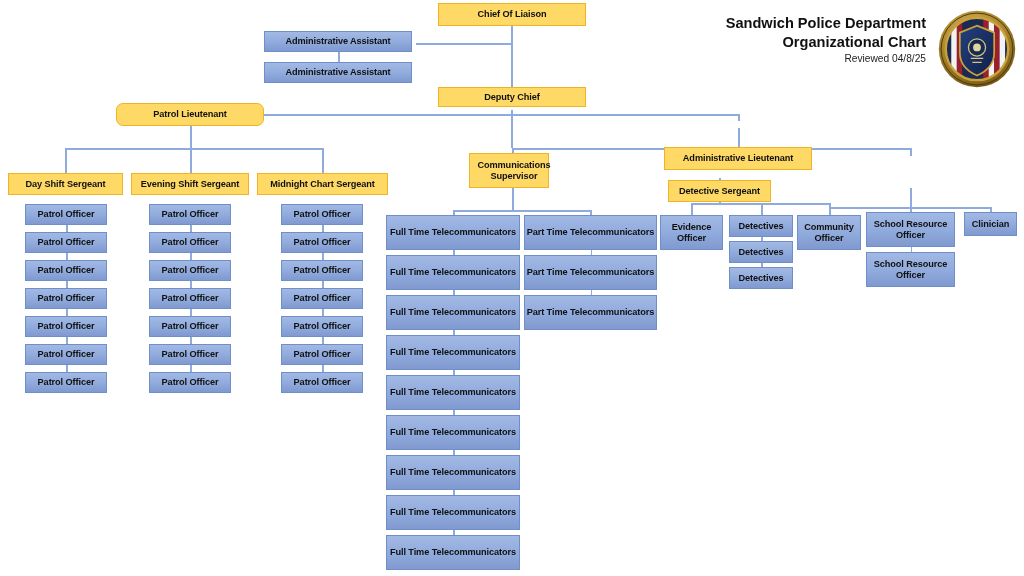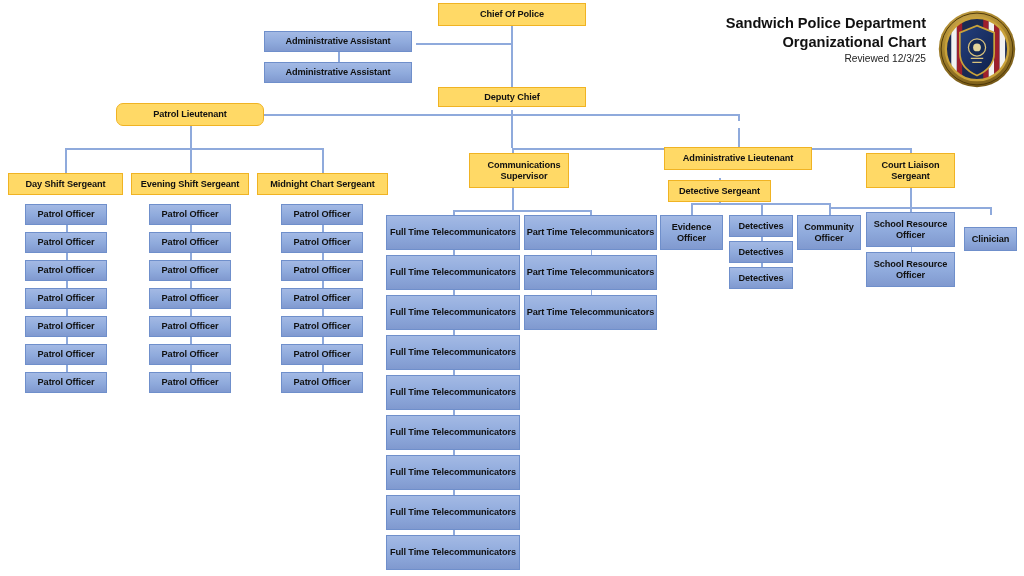--- a/index.html
+++ b/index.html
@@ -134,21 +134,21 @@
       <div class="ln v" style="left:761px;top:237px;height:4px;"></div>
       <div class="ln v" style="left:761px;top:263px;height:4px;"></div>
       <div class="ln v" style="left:910.5px;top:247px;height:5px;"></div>
     </div>
 
   <div id="header">
     <div class="ttl">
       <div>Sandwich Police Department</div>
       <div>Organizational Chart</div>
     </div>
-    <div class="sub">Reviewed 12/3/25</div>
+    <div class="sub">Reviewed 04/8/25</div>
     <div id="badge">
       <svg viewBox="0 0 100 100" width="78" height="78">
         <defs>
           <radialGradient id="gold" cx="45%" cy="35%" r="70%">
             <stop offset="0%" stop-color="#E8C97A"></stop>
             <stop offset="55%" stop-color="#B08D32"></stop>
             <stop offset="100%" stop-color="#6B4F12"></stop>
           </radialGradient>
           <linearGradient id="shieldg" x1="0" y1="0" x2="1" y2="1">
             <stop offset="0%" stop-color="#24407E"></stop>
@@ -173,21 +173,21 @@
         <circle cx="50" cy="50" r="40" fill="none" stroke="#C9A23A" stroke-width="3"></circle>
         <path d="M50 20 L72 29 L72 55 Q72 74 50 84 Q28 74 28 55 L28 29 Z" fill="url(#shieldg)" stroke="#C9A23A" stroke-width="2.2"></path>
         <circle cx="50" cy="48" r="11" fill="#152a55" stroke="#D9C27C" stroke-width="1.6"></circle>
         <circle cx="50" cy="48" r="5" fill="#E3D49A"></circle>
         <path d="M42 62 H58 M44 67 H56" stroke="#D9C27C" stroke-width="1.6"></path>
         <circle cx="50" cy="50" r="46" fill="none" stroke="#4A3608" stroke-width="1.2"></circle>
       </svg>
     </div>
   </div>
 
-  <div class="node gold" style="left:438px;top:3px;width:148px;height:23px;">Chief Of Police</div>
+  <div class="node gold" style="left:438px;top:3px;width:148px;height:23px;">Chief Of Liaison</div>
 
   <div class="node blue" style="left:264px;top:31px;width:148px;height:21px;">Administrative Assistant</div>
   <div class="node blue" style="left:264px;top:62px;width:148px;height:21px;">Administrative Assistant</div>
 
   <div class="node gold" style="left:438px;top:87px;width:148px;height:20px;">Deputy Chief</div>
 
   <div class="node gold" style="left:116px;top:103px;width:148px;height:23px;border-radius:7px;">Patrol Lieutenant</div>
   <div class="node gold" style="left:664px;top:105px;width:148px;height:23px;margin-top:42px;">Administrative Lieutenant</div>
 
   <div class="node gold" style="left:8px;top:173px;width:115px;height:22px;">Day Shift Sergeant</div>
@@ -215,21 +215,21 @@
   <div id="officers-midnight">
       <div class="node blue" style="left: 281px; top: 204px; width: 82px; height: 21px;">Patrol Officer</div>
       <div class="node blue" style="left: 281px; top: 232px; width: 82px; height: 21px;">Patrol Officer</div>
       <div class="node blue" style="left: 281px; top: 260px; width: 82px; height: 21px;">Patrol Officer</div>
       <div class="node blue" style="left: 281px; top: 288px; width: 82px; height: 21px;">Patrol Officer</div>
       <div class="node blue" style="left: 281px; top: 316px; width: 82px; height: 21px;">Patrol Officer</div>
       <div class="node blue" style="left: 281px; top: 344px; width: 82px; height: 21px;">Patrol Officer</div>
       <div class="node blue" style="left: 281px; top: 372px; width: 82px; height: 21px;">Patrol Officer</div>
     </div>
 
-  <div class="node gold" style="left:469px;top:153px;width:100px;height:35px;padding-left:10px;">Communications Supervisor</div>
+  <div class="node gold" style="left:469px;top:153px;width:80px;height:35px;padding-left:10px;">Communications Supervisor</div>
 
   <div id="fulltime-col">
       <div class="node blue" style="left: 386px; top: 215px; width: 134px; height: 35px;">Full Time Telecommunicators</div>
       <div class="node blue" style="left: 386px; top: 255px; width: 134px; height: 35px;">Full Time Telecommunicators</div>
       <div class="node blue" style="left: 386px; top: 295px; width: 134px; height: 35px;">Full Time Telecommunicators</div>
       <div class="node blue" style="left: 386px; top: 335px; width: 134px; height: 35px;">Full Time Telecommunicators</div>
       <div class="node blue" style="left: 386px; top: 375px; width: 134px; height: 35px;">Full Time Telecommunicators</div>
       <div class="node blue" style="left: 386px; top: 415px; width: 134px; height: 35px;">Full Time Telecommunicators</div>
       <div class="node blue" style="left: 386px; top: 455px; width: 134px; height: 35px;">Full Time Telecommunicators</div>
       <div class="node blue" style="left: 386px; top: 495px; width: 134px; height: 35px;">Full Time Telecommunicators</div>
@@ -242,21 +242,20 @@
     </div>
 
   <div class="node gold" style="left:668px;top:156px;width:103px;height:22px;margin-top:24px;">Detective Sergeant</div>
   <div class="node blue" style="left:660px;top:215px;width:63px;height:35px;">Evidence Officer</div>
   <div id="detectives-col">
       <div class="node blue" style="left: 729px; top: 215px; width: 64px; height: 22px;">Detectives</div>
       <div class="node blue" style="left: 729px; top: 241px; width: 64px; height: 22px;">Detectives</div>
       <div class="node blue" style="left: 729px; top: 267px; width: 64px; height: 22px;">Detectives</div>
     </div>
 
-  <div class="node gold" style="left:866px;top:153px;width:89px;height:35px;">Court Liaison Sergeant</div>
   <div class="node blue" style="left:797px;top:215px;width:64px;height:35px;">Community Officer</div>
   <div id="sro-col">
       <div class="node blue" style="left: 866px; top: 212px; width: 89px; height: 35px;">School Resource Officer</div>
       <div class="node blue" style="left: 866px; top: 252px; width: 89px; height: 35px;">School Resource Officer</div>
     </div>
-  <div class="node blue" style="left:964px;top:212px;width:53px;height:24px;margin-top:15px;">Clinician</div>
+  <div class="node blue" style="left:964px;top:212px;width:53px;height:24px;">Clinician</div>
 
 </div>
 
 </body></html>

